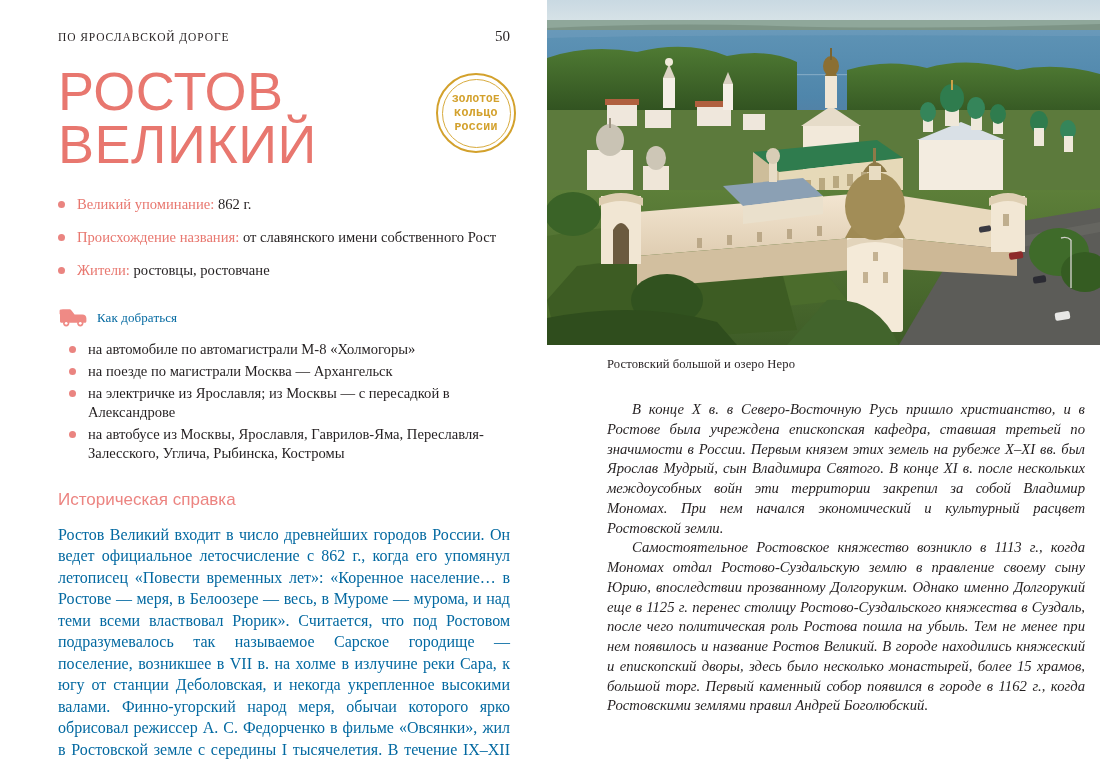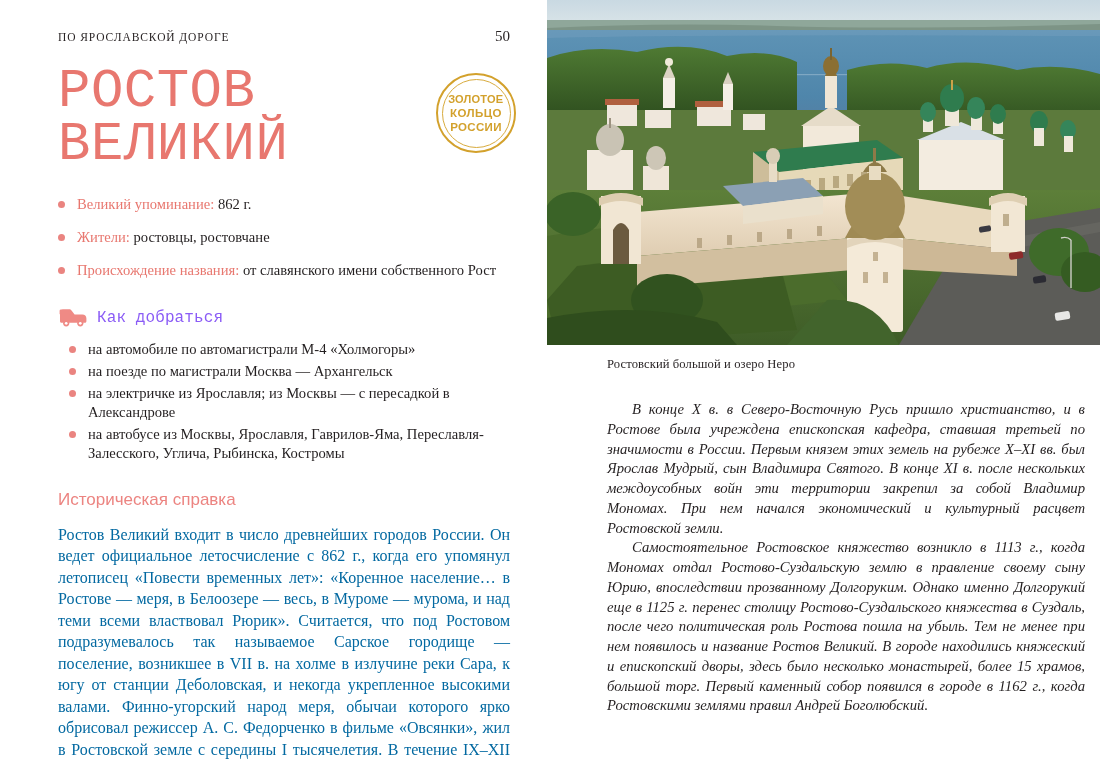--- a/index.html
+++ b/index.html
@@ -51,21 +51,21 @@
     font-size: 15px;
     color: #2a2526;
   }
 
   .title-wrap {
     position: relative;
     width: 452px;
     height: 118px;
   }
   .city-title {
-    font-family: Liberation Mono, monospace;
+    font-family: Liberation Sans, sans-serif;
     font-size: 54px;
     line-height: 0.99;
     font-weight: 400;
     color: #e8776f;
     letter-spacing: 0.5px;
     margin: 0;
     padding-top: 2px;
     white-space: pre-line;
   }
 
@@ -77,21 +77,21 @@
     width: 80px;
     height: 80px;
     border: 2.2px solid #d3a12c;
     border-radius: 50%;
     display: flex;
     flex-direction: column;
     align-items: center;
     justify-content: center;
     text-align: right;
     color: #d3a12c;
-    font-family: Liberation Sans, sans-serif;
+    font-family: Liberation Mono, monospace;
     letter-spacing: 0.2px;
   }
   .badge::after {
     content: "";
     position: absolute;
     left: 3.5px; top: 3.5px; right: 3.5px; bottom: 3.5px;
     border: 1px solid #d8ab3e;
     border-radius: 50%;
   }
   .badge-line {
@@ -139,23 +139,23 @@
     width: 452px;
   }
   .howto-head {
     display: flex;
     align-items: center;
     gap: 9px;
     margin-bottom: 9px;
   }
   .car-icon { display: block; }
   .howto-title {
-    font-family: Liberation Mono, monospace;
-    font-size: 16px;
-    color: #8b5cf6;
+    font-family: Liberation Serif, serif;
+    font-size: 13px;
+    color: #0369a1;
     letter-spacing: 0.1px;
   }
   .howto-list { margin: 0; padding: 0; list-style: none; }
   .howto-list li {
     position: relative;
     padding-left: 30px;
     margin-bottom: 3px;
     font-size: 14.6px;
     line-height: 1.31;
   }
@@ -255,48 +255,48 @@
     </div>
 
     <div class="facts">
       <div class="fact">
         <span class="dot"></span>
         <span class="fact-label">Великий упоминание:</span>
         <span>862 г.</span>
       </div>
       <div class="fact">
         <span class="dot"></span>
-        <span class="fact-label">Жители:</span>
-        <span>ростовцы, ростовчане</span>
+        <span class="fact-label">Происхождение названия:</span>
+        <span>от славянского имени собственного Рост</span>
       </div>
       <div class="fact">
         <span class="dot"></span>
-        <span class="fact-label">Происхождение названия:</span>
-        <span>от славянского имени собственного Рост</span>
+        <span class="fact-label">Жители:</span>
+        <span>ростовцы, ростовчане</span>
       </div>
     </div>
 
     <div class="howto">
       <div class="howto-head">
         <span class="car-icon">
           <svg width="30" height="21" viewBox="0 0 30 21" aria-hidden="true">
             <path d="M2 7.2 C2 5.0 3.0 3.6 5.2 3.6 L11.3 3.6 C12.6 3.6 13.4 4.2 14.1 5.2 L16.6 8.6 L24.4 8.6 C26.8 8.6 28.4 10.2 28.4 12.6 L28.4 15.2 C28.4 16.1 27.8 16.7 26.9 16.7 L3.5 16.7 C2.6 16.7 2 16.1 2 15.2 Z" fill="#ef8a85"></path>
             <rect x="1.6" y="3.4" width="11.4" height="5.6" rx="1.4" fill="#ef8a85"></rect>
             <circle cx="8.2" cy="17.3" r="3.1" fill="#ef8a85"></circle>
             <circle cx="8.2" cy="17.3" r="1.35" fill="#ffffff"></circle>
             <circle cx="22.3" cy="17.3" r="3.1" fill="#ef8a85"></circle>
             <circle cx="22.3" cy="17.3" r="1.35" fill="#ffffff"></circle>
           </svg>
         </span>
         <span class="howto-title">Как добраться</span>
       </div>
       <ul class="howto-list">
         <li>
           <span class="dot"></span>
-          <span>на автомобиле по автомагистрали М-4 «Холмогоры»</span>
+          <span>на автомобиле по автомагистрали М-8 «Холмогоры»</span>
         </li>
         <li>
           <span class="dot"></span>
           <span>на поезде по магистрали Москва — Архангельск</span>
         </li>
         <li>
           <span class="dot"></span>
           <span>на электричке из Ярославля; из Москвы — с пересадкой в Александрове</span>
         </li>
         <li>

